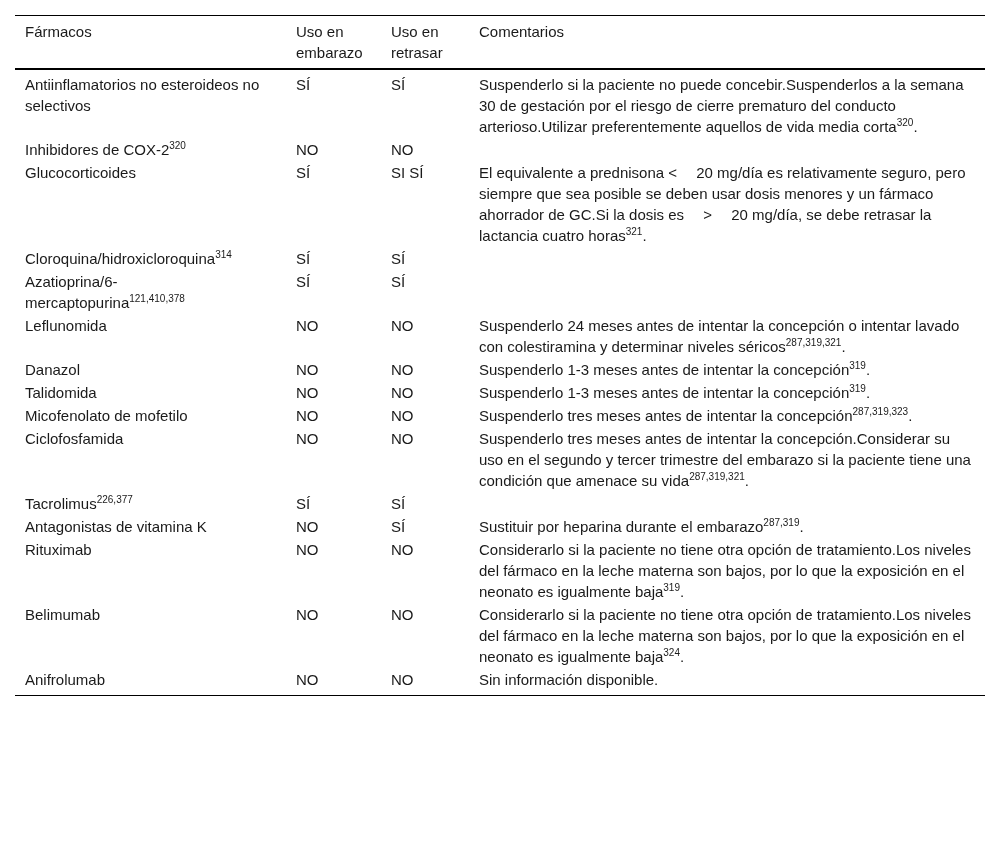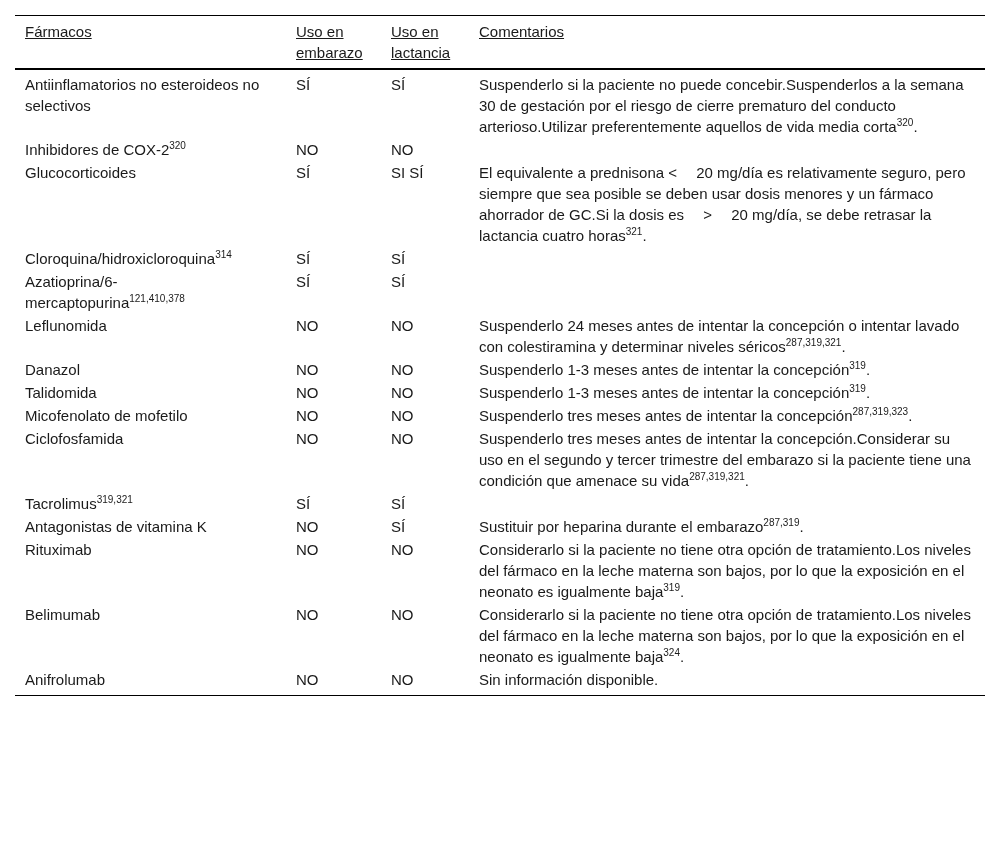--- a/index.html
+++ b/index.html
@@ -37,21 +37,20 @@
   th, td {
     text-align: left;
     vertical-align: top;
     font-weight: normal;
     line-height: 21px;
     padding: 1px 10px 1px 10px;
   }
   th {
     padding-top: 5px;
     padding-bottom: 5px;
-    text-decoration: underline;
   }
   tbody tr:first-child td {
     padding-top: 4px;
   }
   tbody tr:last-child td {
     padding-bottom: 5px;
   }
   col.c1 { width: 271px; }
   col.c2 { width: 95px; }
   col.c3 { width: 88px; }
@@ -71,21 +70,21 @@
     <colgroup>
       <col class="c1">
         <col class="c2">
         <col class="c3">
         <col class="c4">
     </colgroup>
     <thead>
       <tr>
         <th>Fármacos</th>
         <th>Uso en embarazo</th>
-        <th>Uso en lactancia</th>
+        <th>Uso en retrasar</th>
         <th>Comentarios</th>
       </tr>
     </thead>
     <tbody id="tbody">
   <tr>
     <td><span>Antiinflamatorios no esteroideos no selectivos</span><sup></sup></td>
     <td>SÍ</td>
     <td>SÍ</td>
     <td><span>Suspenderlo si la paciente no puede concebir.Suspenderlos a la semana 30 de gestación por el riesgo de cierre prematuro del conducto arterioso.Utilizar preferentemente aquellos de vida media corta</span><sup>320</sup><span>.</span></td>
   </tr>
@@ -149,21 +148,21 @@
 
   <tr>
     <td><span>Ciclofosfamida</span><sup></sup></td>
     <td>NO</td>
     <td>NO</td>
     <td><span>Suspenderlo tres meses antes de intentar la concepción.Considerar su uso en el segundo y tercer trimestre del embarazo si la paciente tiene una condición que amenace su vida</span><sup>287,319,321</sup><span>.</span></td>
   </tr>
 
 
   <tr>
-    <td><span>Tacrolimus</span><sup>319,321</sup></td>
+    <td><span>Tacrolimus</span><sup>226,377</sup></td>
     <td>SÍ</td>
     <td>SÍ</td>
     <td><span></span><sup></sup><span></span></td>
   </tr>
 
   <tr>
     <td><span>Antagonistas de vitamina K</span><sup></sup></td>
     <td>NO</td>
     <td>SÍ</td>
     <td><span>Sustituir por heparina durante el embarazo</span><sup>287,319</sup><span>.</span></td>

